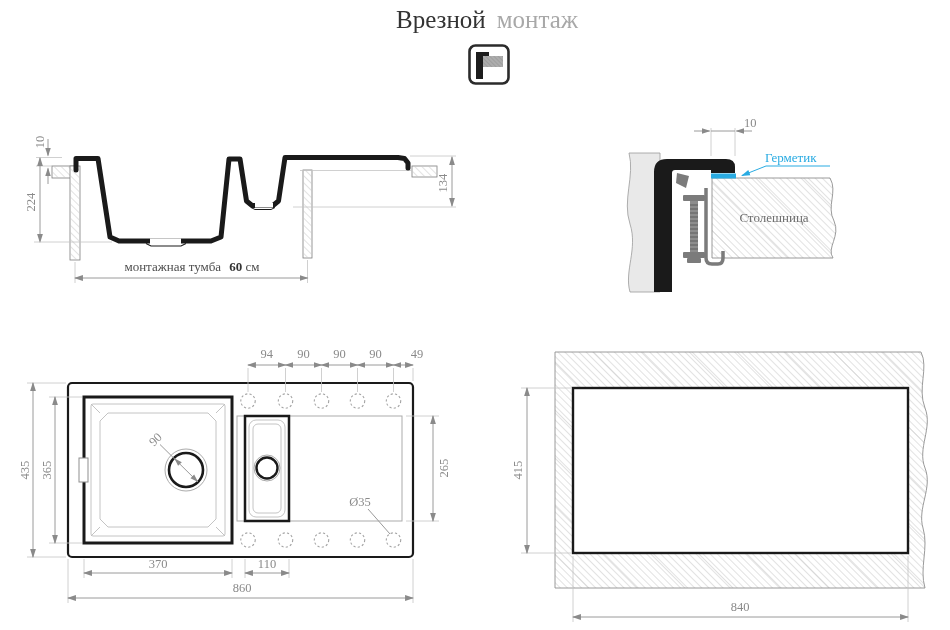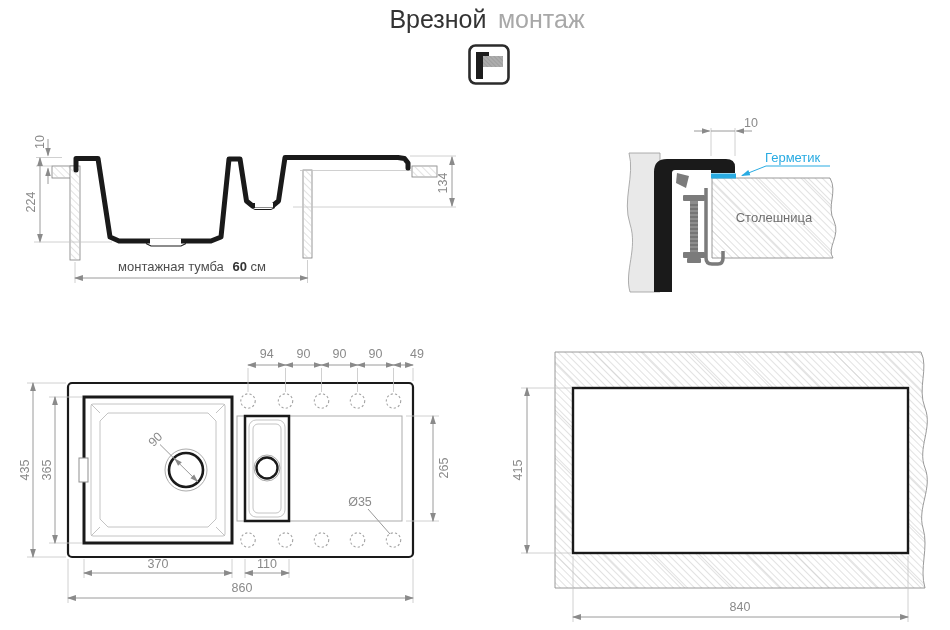--- a/index.html
+++ b/index.html
@@ -1,17 +1,17 @@
 <!DOCTYPE html>
 <html><head>
 <meta charset="utf-8">
 <style>
   html,body{margin:0;padding:0;background:#fff;}
   .stage{position:relative;width:950px;height:630px;background:#fff;overflow:hidden;
-         font-family:Liberation Sans, sans-serif;}
+         font-family:Liberation Serif, serif;}
   svg{display:block}
   
   .out  {stroke:#1a1a1a;fill:none;}
   .dim  {stroke:#9a9a9a;stroke-width:1;fill:none;}
   .ext  {stroke:#c4c4c4;stroke-width:0.8;fill:none;}
   .thin {stroke:#ababab;stroke-width:1;fill:none;}
   .bev  {stroke:#bdbdbd;stroke-width:0.9;fill:none;}
   .hole {stroke:#a2a2a2;stroke-width:1.1;fill:none;stroke-dasharray:2.2 2.2;}
   text.d {font-size:12.5px;fill:#8a8a8a;}
   text.dk{font-size:13px;fill:#4d4d4d;}

